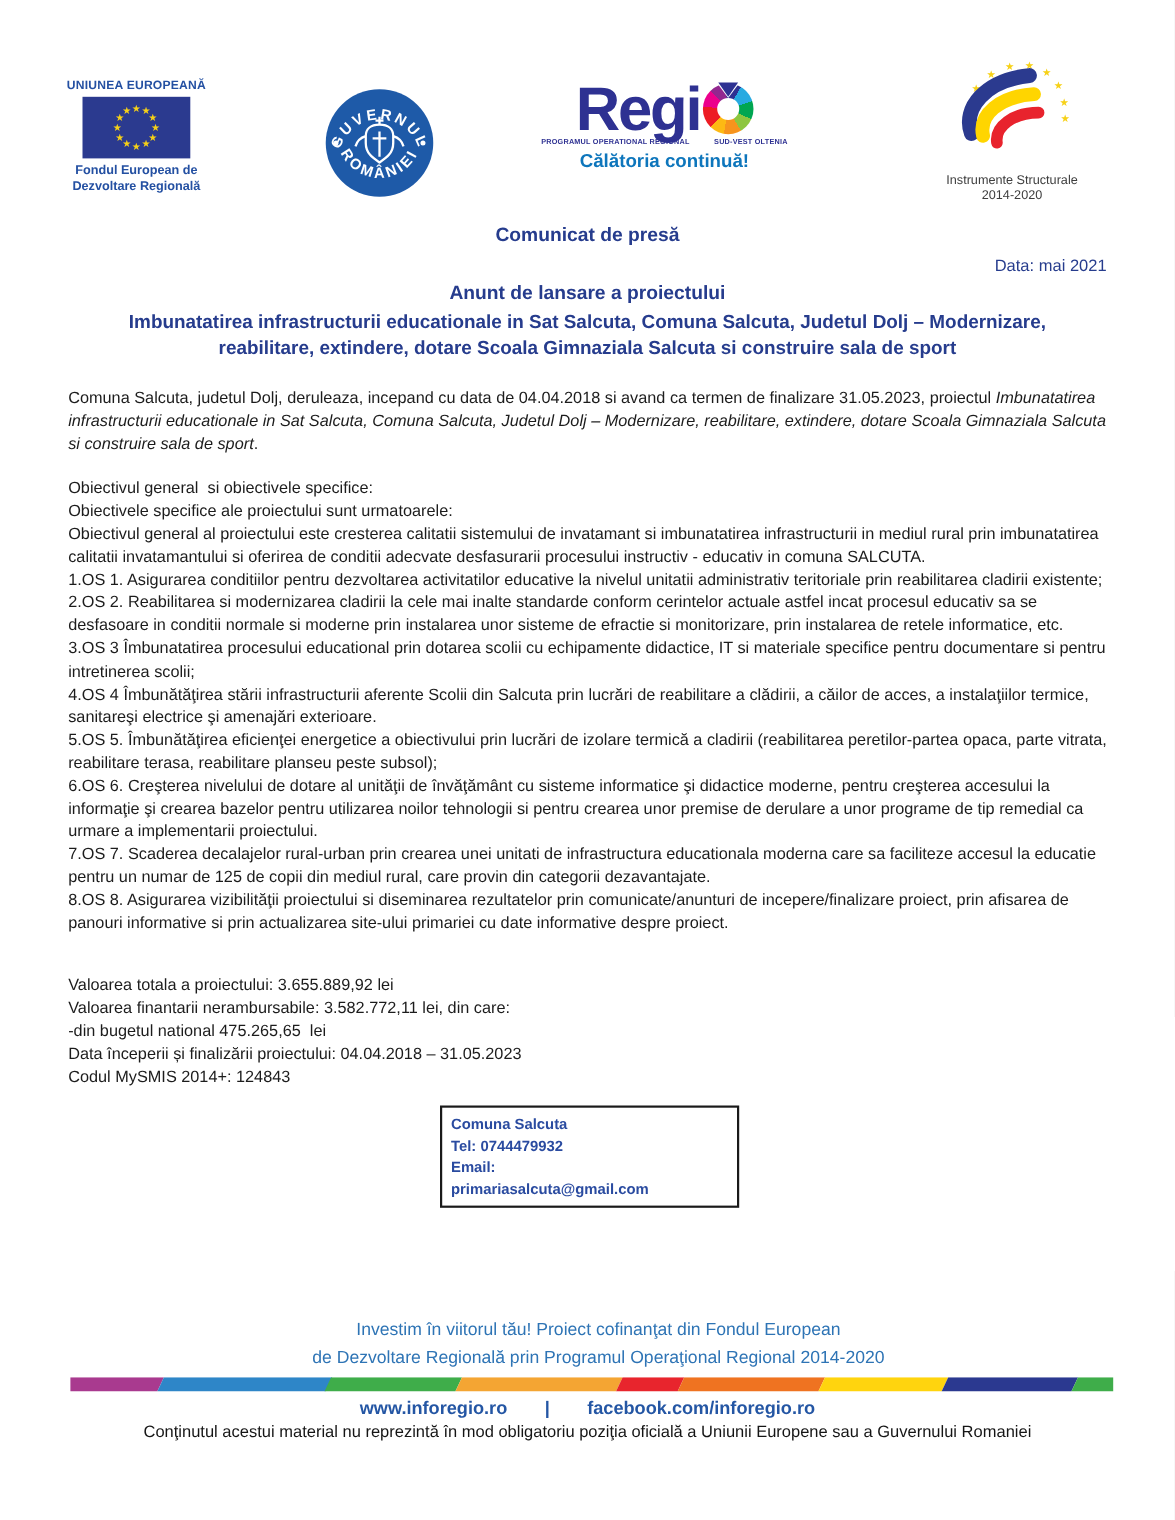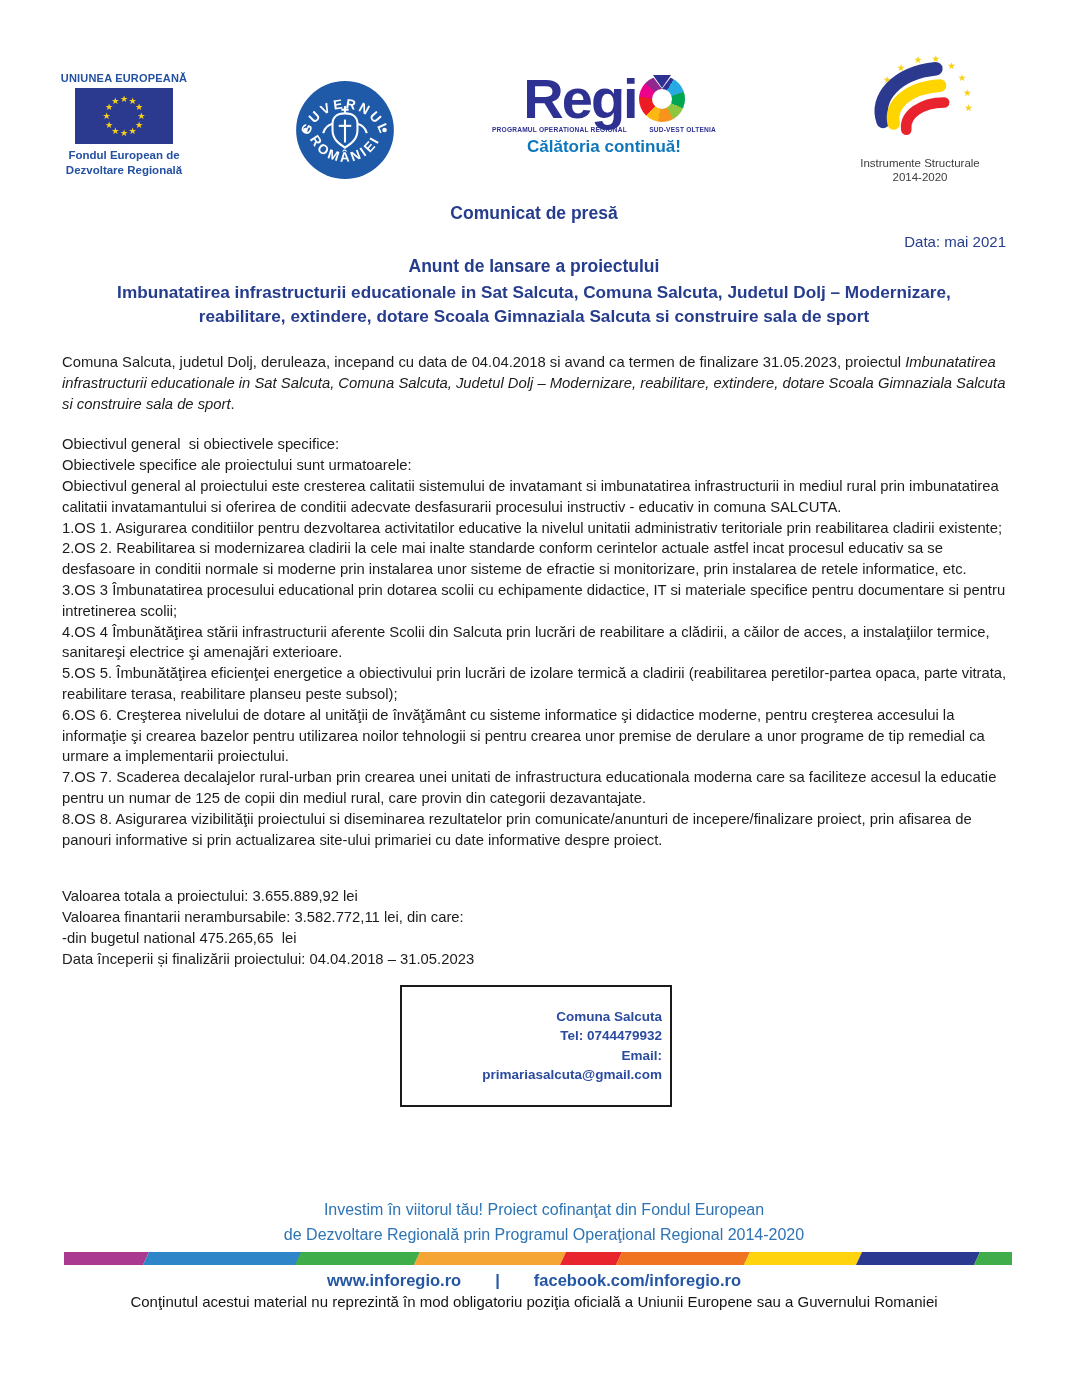--- a/index.html
+++ b/index.html
@@ -31,22 +31,22 @@
   
   .h-title{position:absolute;top:203px;left:0;right:0;text-align:center;font-size:17.5px;font-weight:bold;color:#263c8d;}
   .h-date{position:absolute;top:233px;right:62px;font-size:15px;color:#263c8d;}
   .h-sub{position:absolute;top:256px;left:0;right:0;text-align:center;font-size:17.5px;font-weight:bold;color:#263c8d;}
   .h-proj{position:absolute;top:281px;left:40px;right:40px;text-align:center;font-size:17.2px;font-weight:bold;color:#263c8d;line-height:23.5px;}
   
   .bodytext{position:absolute;top:352px;left:62px;width:948px;font-size:14.8px;line-height:20.8px;color:#1c1c1c;}
   .bodytext p,.bodytext div.l{margin:0;white-space:pre-wrap;}
   .gap20{height:20px;}
   .gap36{height:36px;}
-  .contact-box{width:252px;margin:15px auto 0;border:2px solid #1a1a1a;padding:20px 8px;
-    text-align:right;font-size:13.5px;font-weight:bold;color:#2a4ba0;line-height:1.45;}
+  .contact-box{width:252px;margin:15px auto 0;border:2px solid #1a1a1a;padding:5px 8px;
+    text-align:left;font-size:13.5px;font-weight:bold;color:#2a4ba0;line-height:1.45;}
   
   .invest{position:absolute;top:1197px;left:0;right:0;text-align:center;font-size:16px;line-height:25px;color:#2e74b5;margin-left:20px;}
   .rainbow{position:absolute;top:1252px;left:64px;right:56px;height:13px;overflow:hidden;}
   .rainbow-inner{display:flex;width:calc(100% + 18px);margin-left:-9px;height:100%;}
   .bar-seg{flex-grow:0;flex-shrink:0;height:100%;transform:skewX(-25deg);}
   .links{position:absolute;top:1271px;left:0;right:0;text-align:center;font-size:16.5px;font-weight:bold;color:#2456a4;}
   .links .sep{display:inline-block;margin:0 34px;}
   .links a{color:#2456a4;text-decoration:none;}
   .disclaimer{position:absolute;top:1293px;left:0;right:0;text-align:center;font-size:15px;color:#151515;}
   .star{font-family:"DejaVu Sans",sans-serif;}
@@ -175,20 +175,21 @@
     <div class="l">6.OS 6. Creşterea nivelului de dotare al unităţii de învăţământ cu sisteme informatice şi didactice moderne, pentru creşterea accesului la informaţie şi crearea bazelor pentru utilizarea noilor tehnologii si pentru crearea unor premise de derulare a unor programe de tip remedial ca urmare a implementarii proiectului.</div>
     <div class="l">7.OS 7. Scaderea decalajelor rural-urban prin crearea unei unitati de infrastructura educationala moderna care sa faciliteze accesul la educatie pentru un numar de 125 de copii din mediul rural, care provin din categorii dezavantajate.</div>
     <div class="l">8.OS 8. Asigurarea vizibilităţii proiectului si diseminarea rezultatelor prin comunicate/anunturi de incepere/finalizare proiect, prin afisarea de panouri informative si prin actualizarea site-ului primariei cu date informative despre proiect.</div>
 
     <div class="gap36"></div>
 
     <div class="l">Valoarea totala a proiectului: 3.655.889,92 lei</div>
     <div class="l">Valoarea finantarii nerambursabile: 3.582.772,11 lei, din care:</div>
     <div class="l">-din bugetul national 475.265,65  lei</div>
     <div class="l">Data începerii și finalizării proiectului: 04.04.2018 – 31.05.2023</div>
+    <div class="l">Codul MySMIS 2014+: 124843</div>
 
     <div class="contact-box">
       <div>Comuna Salcuta</div>
       <div>Tel: 0744479932</div>
       <div>Email:</div>
       <div>primariasalcuta@gmail.com</div>
     </div>
   </div>
 
   <div class="invest">

